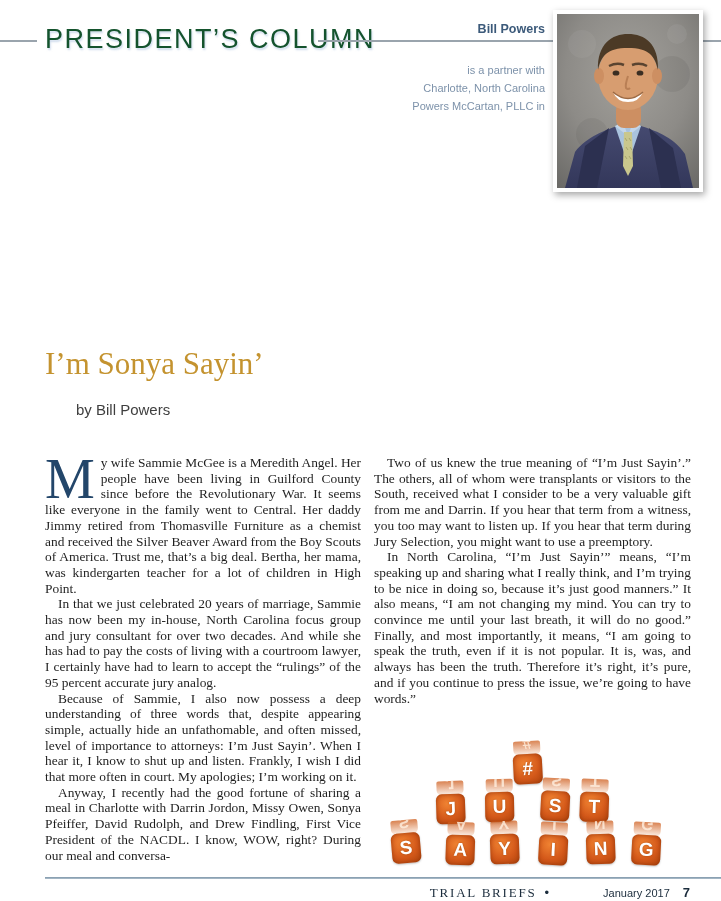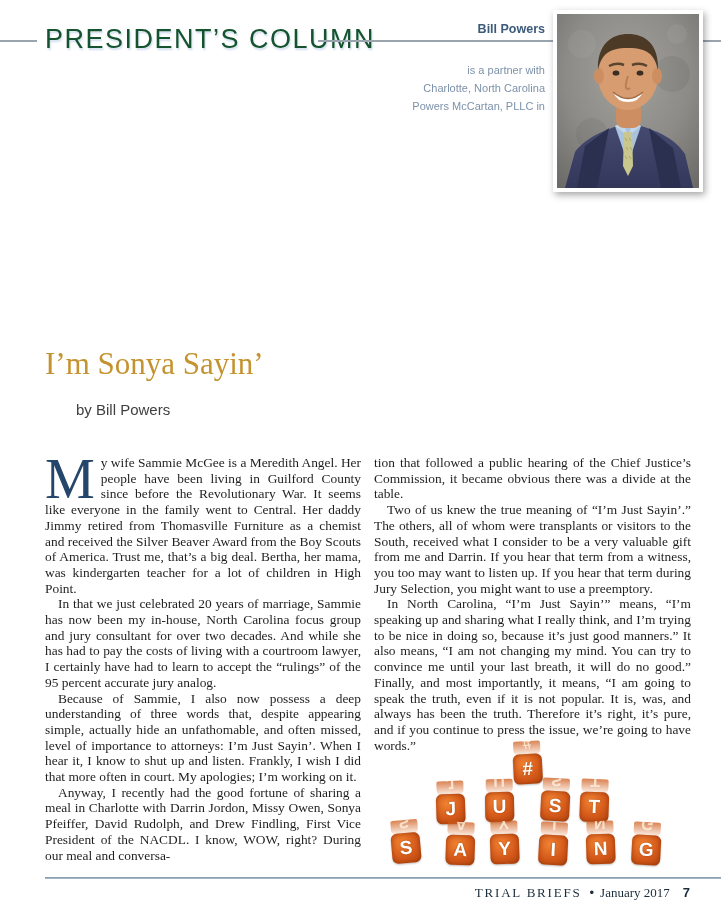--- a/index.html
+++ b/index.html
@@ -89,21 +89,21 @@
 
   
   .footer-rule { position:absolute; left:45px; top:877px; width:676px; height:2px;
     background:linear-gradient(to bottom,#7f97aa,#aebfcc); }
   .footer-text {
     position:absolute; right:31px; top:883px; color:#1b2c3c; white-space:nowrap;
   }
   .footer-journal { font-family:"Liberation Serif", serif; font-weight:normal;
     font-size:13px; letter-spacing:1.8px; }
   .footer-bullet { font-family:"Liberation Sans", sans-serif; font-size:13px; margin:0 2px 0 4px; }
-  .footer-issue  { font-family:Liberation Serif, serif; font-size:13px; }
+  .footer-issue  { font-family:Liberation Sans, sans-serif; font-size:11px;margin-left:48px; }
   .footer-page   { font-family:"Liberation Sans", sans-serif; font-weight:bold;
     font-size:13px; margin-left:9px; }
 </style>
 </head>
 <body>
 
 <div class="page">
 
   <div class="rule rule-left"></div>
   <h1 class="section-title">PRESIDENT’S COLUMN</h1>
@@ -170,21 +170,20 @@
   <div class="byline">by Bill Powers</div>
 
   <div class="col col-left">
     <p class="noindent"><span class="dropcap">M</span><span>y wife Sammie McGee is a Meredith Angel. Her people have been living in Guilford County since before the Revolutionary War. It seems like everyone in the family went to Central. Her daddy Jimmy retired from Thomasville Furniture as a chemist and received the Silver Beaver Award from the Boy Scouts of America. Trust me, that’s a big deal. Bertha, her mama, was kindergarten teacher for a lot of children in High Point.</span></p>
     <p>In that we just celebrated 20 years of marriage, Sammie has now been my in-house, North Carolina focus group and jury consultant for over two decades. And while she has had to pay the costs of living with a courtroom lawyer, I certainly have had to learn to accept the “rulings” of the 95 percent accurate jury analog.</p>
     <p>Because of Sammie, I also now possess a deep understanding of three words that, despite appearing simple, actually hide an unfathomable, and often missed, level of importance to attorneys: I’m Just Sayin’. When I hear it, I know to shut up and listen. Frankly, I wish I did that more often in court. My apologies; I’m working on it.</p>
     <p>Anyway, I recently had the good fortune of sharing a meal in Charlotte with Darrin Jordon, Missy Owen, Sonya Pfeiffer, David Rudolph, and Drew Findling, First Vice President of the NACDL. I know, WOW, right? During our meal and conversa-</p>
   </div>
 
   <div class="col col-right">
-    <p class="noindent">tion that followed a public hearing of the Chief Justice’s Commission, it became obvious there was a divide at the table.</p>
     <p>Two of us knew the true meaning of “I’m Just Sayin’.” The others, all of whom were transplants or visitors to the South, received what I consider to be a very valuable gift from me and Darrin. If you hear that term from a witness, you too may want to listen up. If you hear that term during Jury Selection, you might want to use a preemptory.</p>
     <p>In North Carolina, “I’m Just Sayin’” means, “I’m speaking up and sharing what I really think, and I’m trying to be nice in doing so, because it’s just good manners.” It also means, “I am not changing my mind. You can try to convince me until your last breath, it will do no good.” Finally, and most importantly, it means, “I am going to speak the truth, even if it is not popular. It is, was, and always has been the truth. Therefore it’s right, it’s pure, and if you continue to press the issue, we’re going to have words.”</p>
   </div>
 
   <div class="dice-area">
     <div class="die" style="left:133px;top:11px;transform:rotate(-3deg)">
       <span class="ghost">#</span>
       <span class="face">#</span>
     </div>
     <div class="die" style="left:56px;top:51px;transform:rotate(-2deg)">

